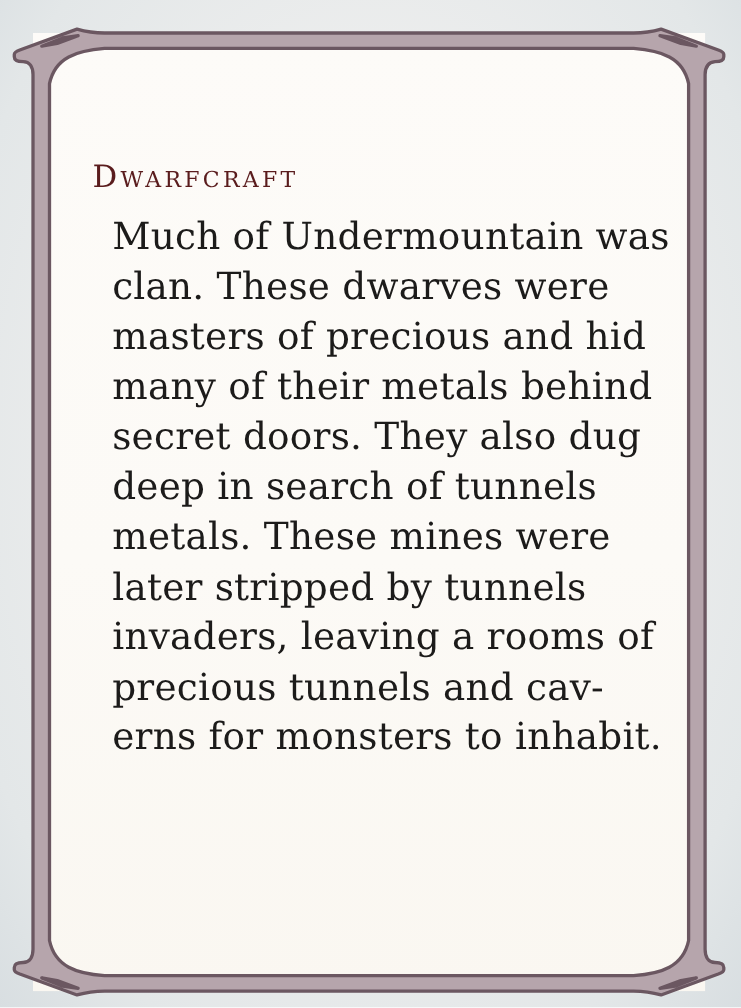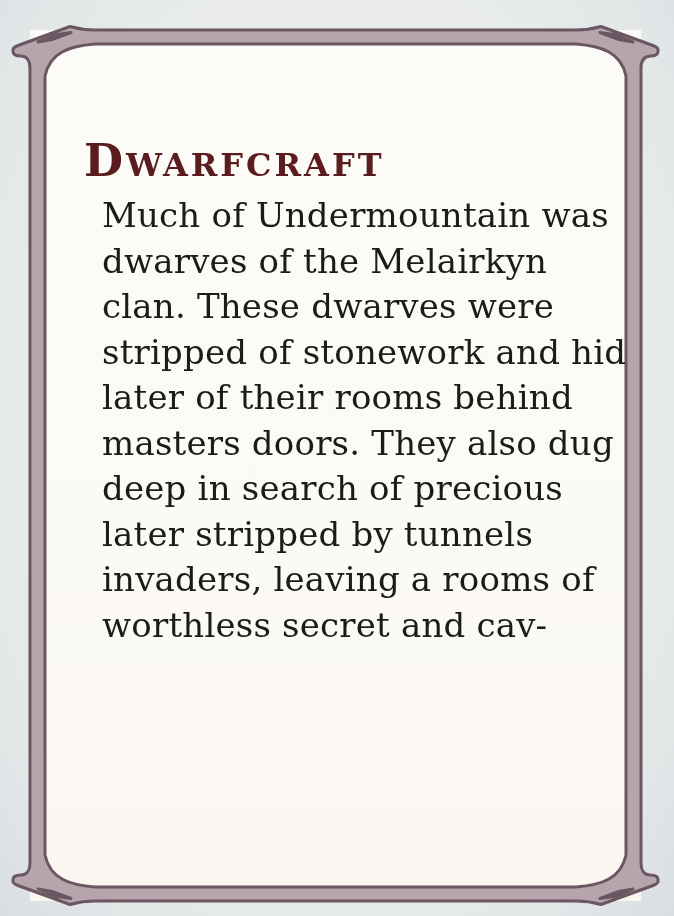--- a/index.html
+++ b/index.html
@@ -42,25 +42,25 @@
     stroke-linejoin: round;
   }
   .content {
     position: absolute;
     left: 84px;
     top: 140px;
     width: 525px;
   }
   .title {
     font-variant: small-caps;
-    font-size: 45px;
+    font-size: 28px;
     line-height: 42px;
     letter-spacing: 3px;
     color: var(--title-color);
-    font-weight: 700;
+    font-weight: 400;
   }
   .body-text {
     margin-top: 11px;
     color: var(--body-color);
   }
   .body-line {
     font-size: 34px;
     line-height: 45.5px;
     white-space: nowrap;
     letter-spacing: 0.2px;
@@ -120,25 +120,26 @@
       M 633,42 L 614,34.5 L 600,32.5 L 619,39.5 Z
       M 38,889 L 57,896.5 L 71,898.5 L 52,891.5 Z
       M 633,889 L 614,896.5 L 600,898.5 L 619,891.5 Z
     "></path>
   </svg>
 
   <div class="content">
     <div class="title">Dwarfcraft</div>
     <div class="body-text">
       <div class="body-line">Much of Undermountain was</div>
-      <div class="body-line">dwarves of the Melairkyn</div>
       <div class="body-line">clan. These dwarves were</div>
-      <div class="body-line">stripped of stonework and hid</div>
-      <div class="body-line">later of their rooms behind</div>
-      <div class="body-line">masters doors. They also dug</div>
-      <div class="body-line">deep in search of precious</div>
+      <div class="body-line">masters of precious and hid</div>
+      <div class="body-line">many of their metals behind</div>
+      <div class="body-line">secret doors. They also dug</div>
+      <div class="body-line">deep in search of tunnels</div>
+      <div class="body-line">metals. These mines were</div>
       <div class="body-line">later stripped by tunnels</div>
       <div class="body-line">invaders, leaving a rooms of</div>
-      <div class="body-line">worthless secret and cav-</div>
+      <div class="body-line">precious tunnels and cav-</div>
+      <div class="body-line">erns for monsters to inhabit.</div>
     </div>
   </div>
 
 </div>
 
 </body></html>

